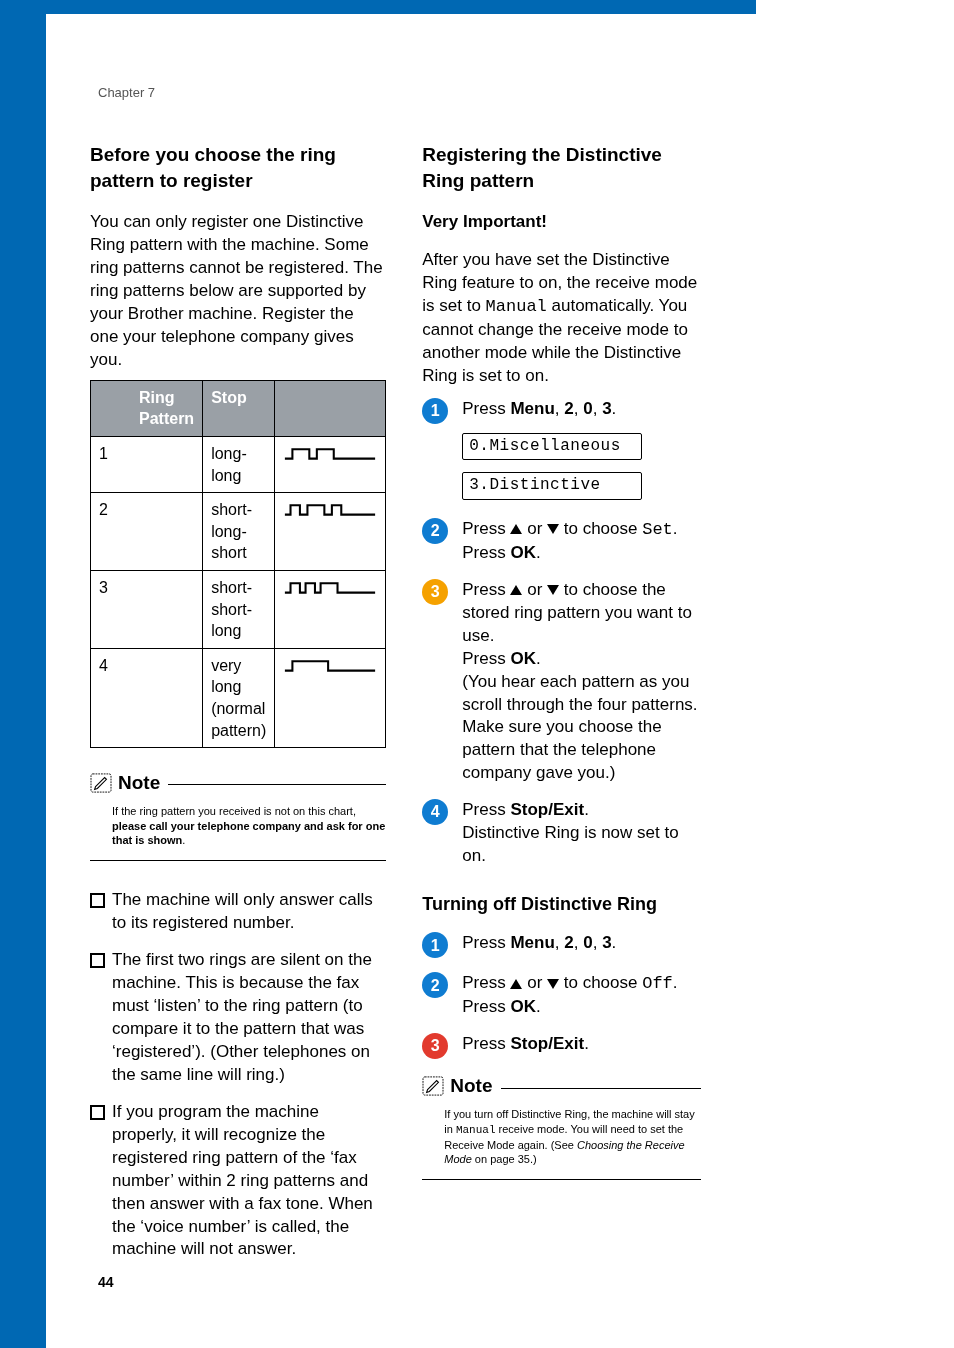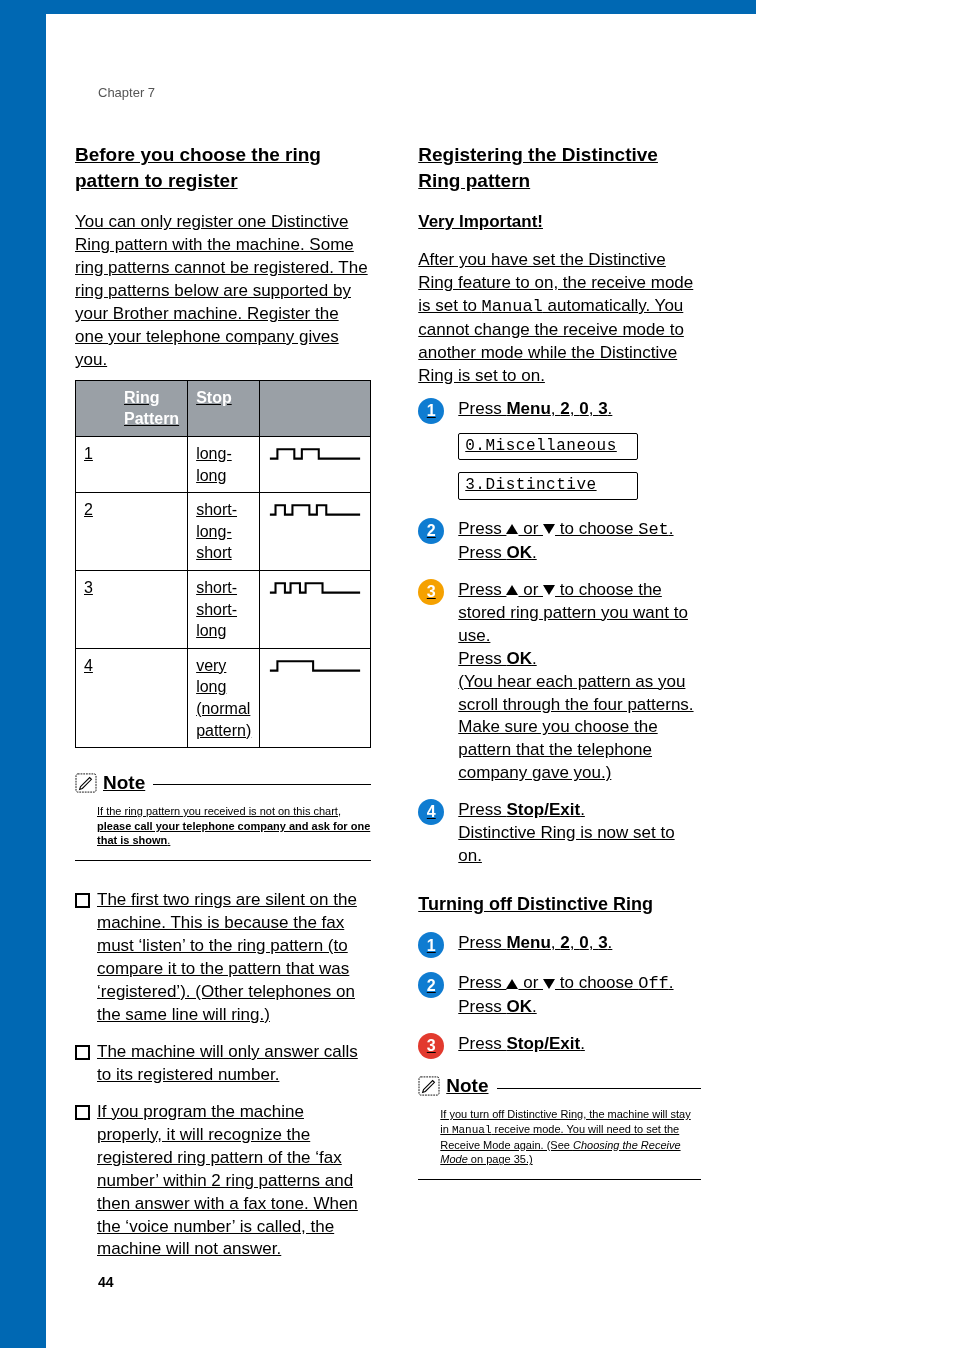--- a/index.html
+++ b/index.html
@@ -30,25 +30,24 @@
     position: absolute;
     top: 84px;
     left: 98px;
     font-size: 13px;
     color: #555;
   }
 
   .content {
     position: absolute;
     top: 142px;
-    left: 75px;
+    left: 90px;
     right: 55px;
     display: flex;
-    gap: 47px;
-    text-decoration: underline;
+    gap: 36px;
   }
   .col {
     width: 50%;
   }
 
   h2.sect {
     font-size: 19px;
     font-weight: bold;
     margin-bottom: 18px;
   }
@@ -280,22 +279,22 @@
           </span>
           <span class="label">Note</span>
           <span class="rule"></span>
         </div>
         <div class="note-body">
           <span>If the ring pattern you received is not on this chart, </span><span class="bold">please call your telephone company and ask for one that is shown</span><span>.</span>
         </div>
       </div>
 
       <ul class="sq">
+        <li>The machine will only answer calls to its registered number.</li>
         <li>The first two rings are silent on the machine. This is because the fax must ‘listen’ to the ring pattern (to compare it to the pattern that was ‘registered’). (Other telephones on the same line will ring.)</li>
-        <li>The machine will only answer calls to its registered number.</li>
         <li>If you program the machine properly, it will recognize the registered ring pattern of the ‘fax number’ within 2 ring patterns and then answer with a fax tone. When the ‘voice number’ is called, the machine will not answer.</li>
       </ul>
     </div>
 
     <div class="col">
       <h2 class="sect">Registering the Distinctive Ring pattern</h2>
       <p class="bold" style="margin-bottom:15px">Very Important!</p>
       <p class="para">
         <span>After you have set the Distinctive Ring feature to on, the receive mode is set to </span><span class="mono">Manual</span><span> automatically. You cannot change the receive mode to another mode while the Distinctive Ring is set to on.</span>
       </p>

